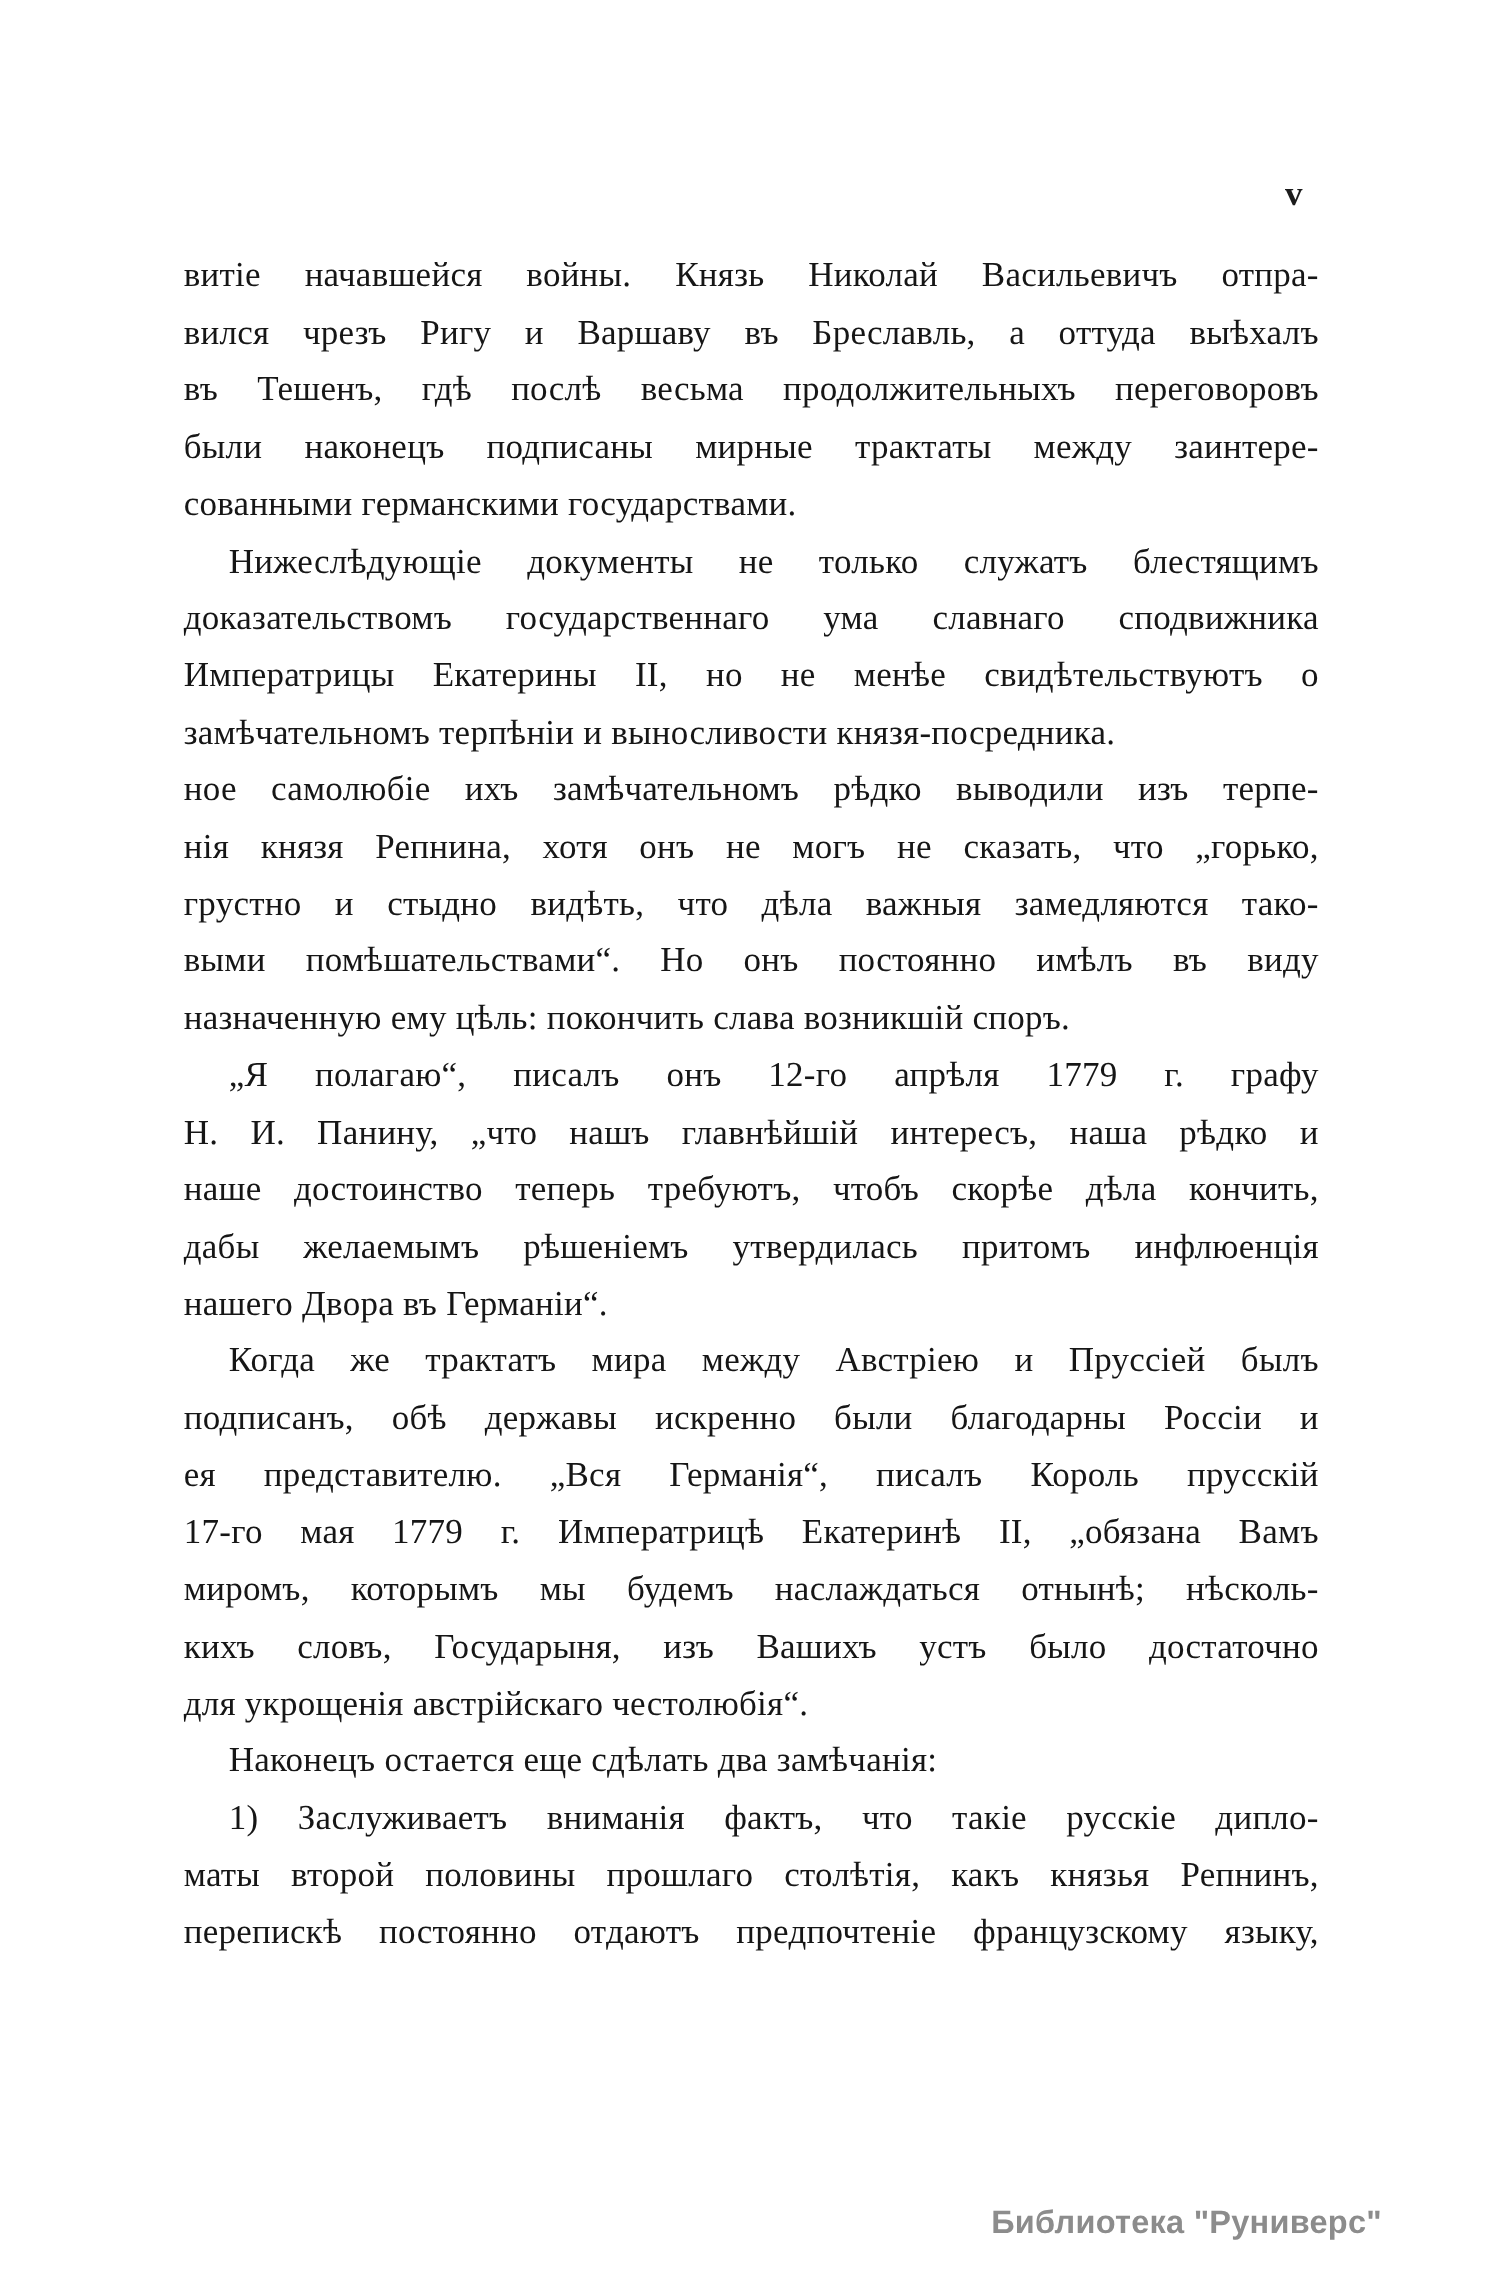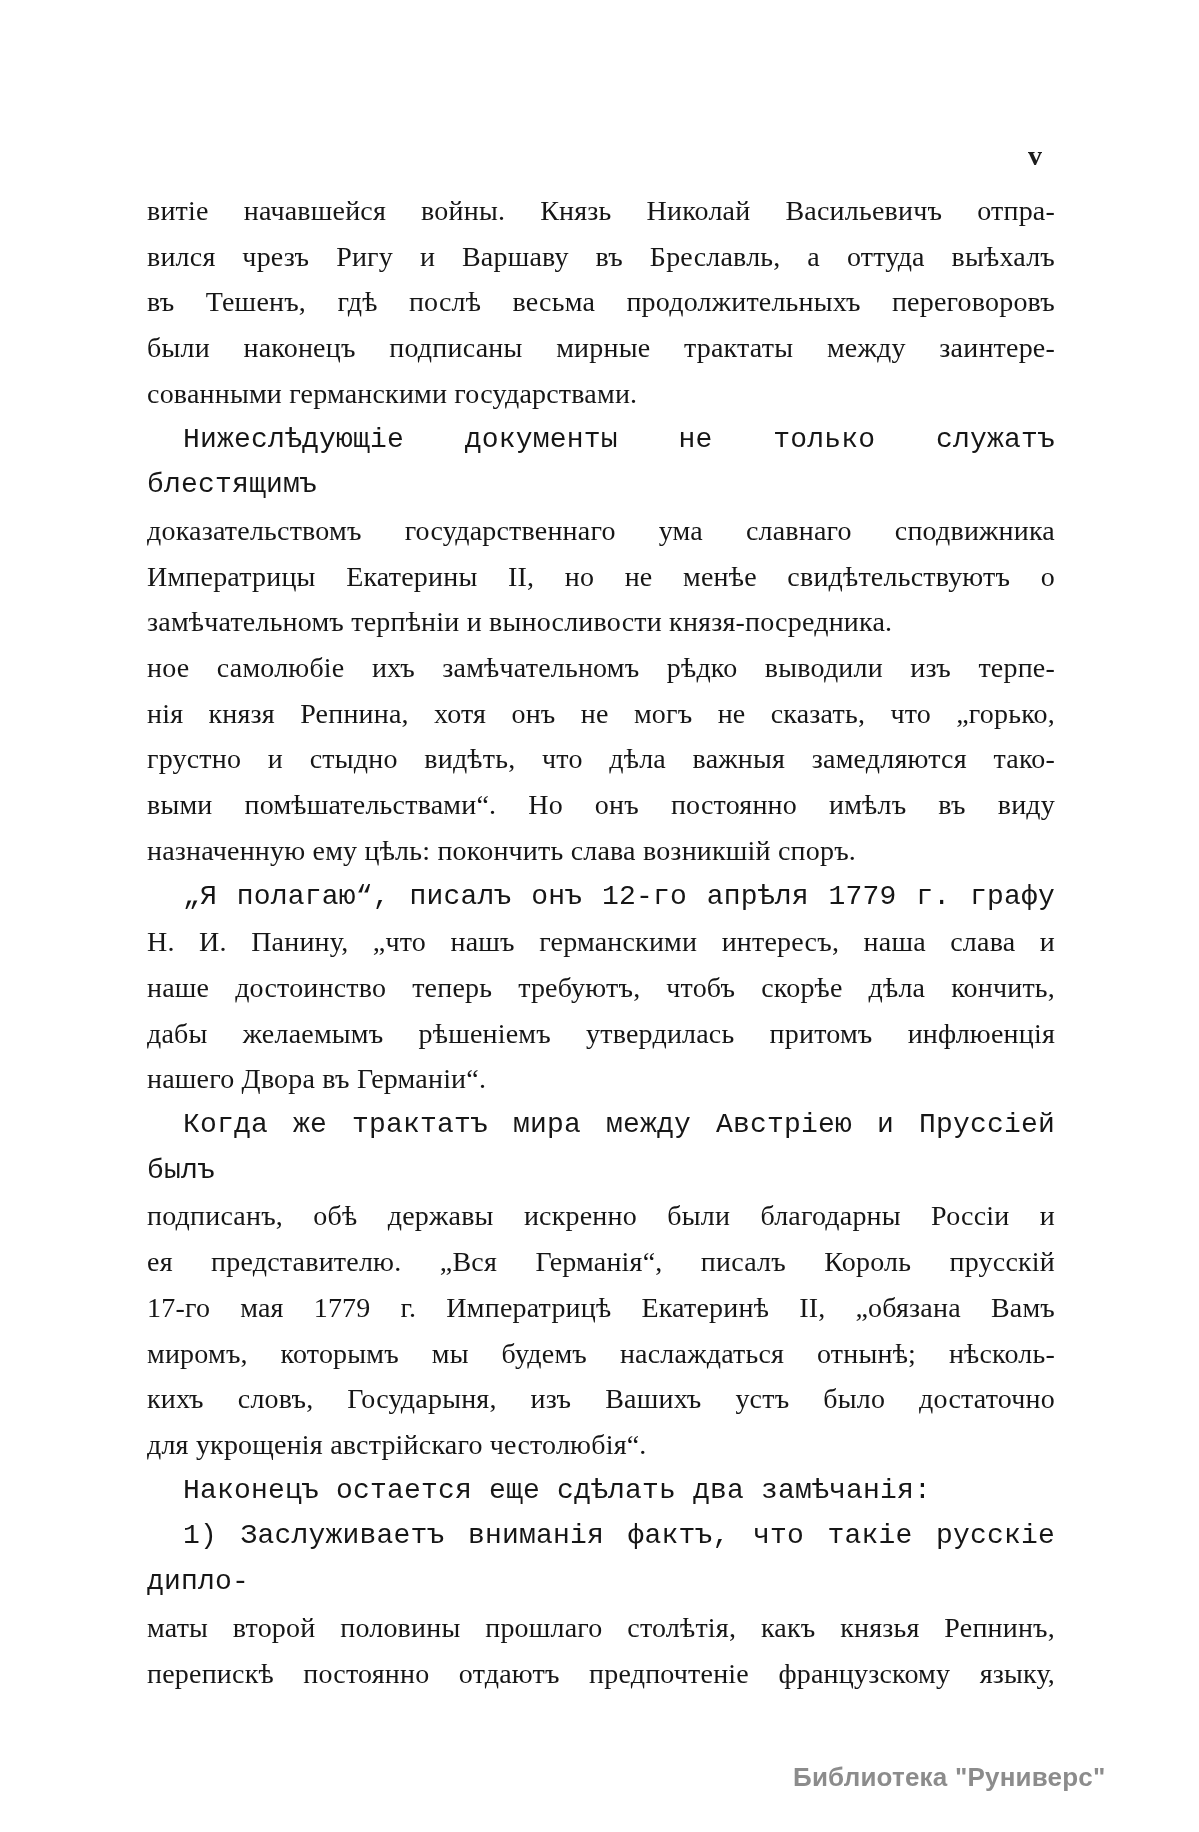--- a/index.html
+++ b/index.html
@@ -22,32 +22,32 @@
     top: 140px;
     width: 30px;
     font-size: 28px;
     font-weight: 700;
     color: #1c1c1c;
     text-align: left;
   }
   .text-block {
     position: absolute;
     left: 147px;
-    top: 188px;
+    top: 198px;
     width: 908px;
     color: #161616;
     font-size: 28px;
     line-height: 45.7px;
     letter-spacing: 0.2px;
   }
   .line {
     text-align: justify;
     text-align-last: justify;
   }
-  .line.indent { text-indent: 36px; font-family: Liberation Mono, monospace; }
+  .line.indent { text-indent: 36px; }
   .line.flush  { text-align-last: left; }
   .watermark {
     position: absolute;
     left: 793px;
     top: 1762px;
     font-family: "Liberation Sans", sans-serif;
     font-weight: 700;
     font-size: 26px;
     letter-spacing: 0.2px;
     color: #8c8c8c;
@@ -69,21 +69,21 @@
     <div class="line indent">Нижеслѣдующіе документы не только служатъ блестящимъ</div>
     <div class="line">доказательствомъ государственнаго ума славнаго сподвижника</div>
     <div class="line">Императрицы Екатерины II, но не менѣе свидѣтельствуютъ о</div>
     <div class="line flush">замѣчательномъ терпѣніи и выносливости князя-посредника.</div>
     <div class="line">ное самолюбіе ихъ замѣчательномъ рѣдко выводили изъ терпе-</div>
     <div class="line">нія князя Репнина, хотя онъ не могъ не сказать, что „горько,</div>
     <div class="line">грустно и стыдно видѣть, что дѣла важныя замедляются тако-</div>
     <div class="line">выми помѣшательствами“. Но онъ постоянно имѣлъ въ виду</div>
     <div class="line flush">назначенную ему цѣль: покончить слава возникшій споръ.</div>
     <div class="line indent">„Я полагаю“, писалъ онъ 12-го апрѣля 1779 г. графу</div>
-    <div class="line">Н. И. Панину, „что нашъ германскими интересъ, наша слава и</div>
+    <div class="line">Н. И. Панину, „что нашъ главнѣйшій интересъ, наша рѣдко и</div>
     <div class="line">наше достоинство теперь требуютъ, чтобъ скорѣе дѣла кончить,</div>
     <div class="line">дабы желаемымъ рѣшеніемъ утвердилась притомъ инфлюенція</div>
     <div class="line flush">нашего Двора въ Германіи“.</div>
     <div class="line indent">Когда же трактатъ мира между Австріею и Пруссіей былъ</div>
     <div class="line">подписанъ, обѣ державы искренно были благодарны Россіи и</div>
     <div class="line">ея представителю. „Вся Германія“, писалъ Король прусскій</div>
     <div class="line">17-го мая 1779 г. Императрицѣ Екатеринѣ II, „обязана Вамъ</div>
     <div class="line">миромъ, которымъ мы будемъ наслаждаться отнынѣ; нѣсколь-</div>
     <div class="line">кихъ словъ, Государыня, изъ Вашихъ устъ было достаточно</div>
     <div class="line flush">для укрощенія австрійскаго честолюбія“.</div>

